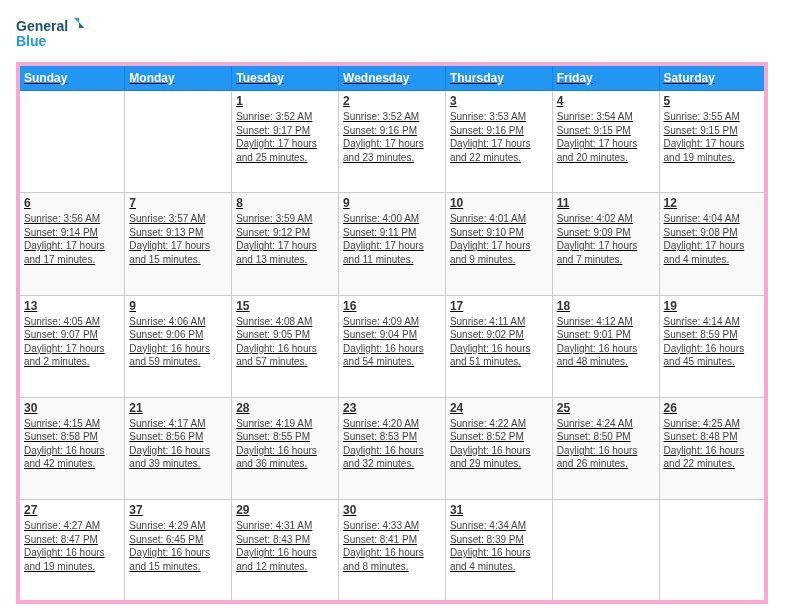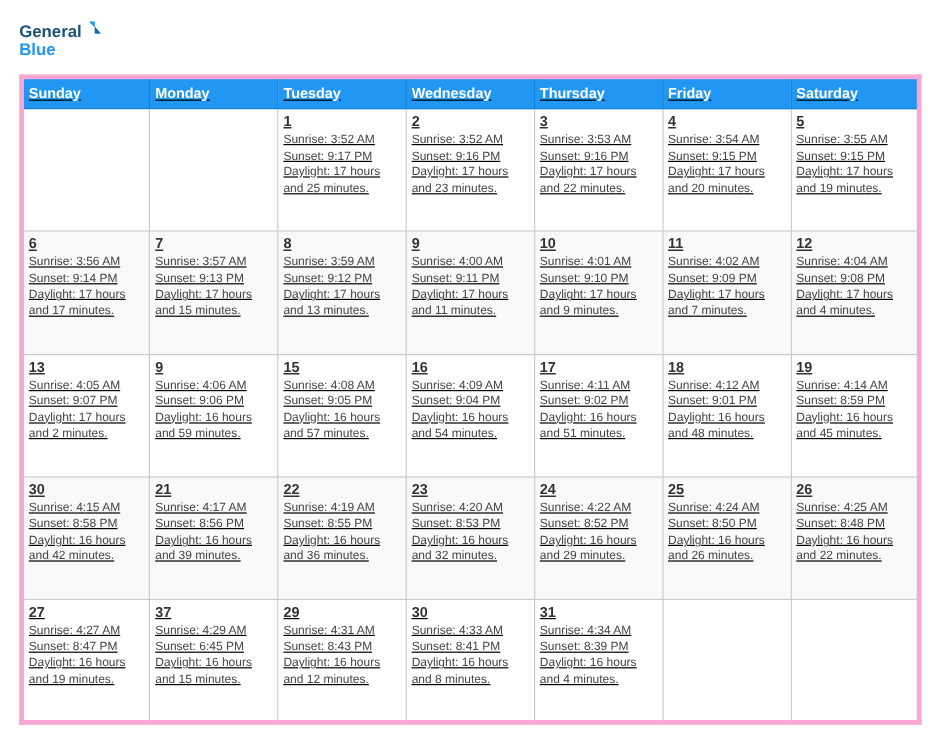--- a/index.html
+++ b/index.html
@@ -242,21 +242,21 @@
 Sunset: 8:58 PM
 Daylight: 16 hours and 42 minutes.</div>
           </td>
           <td>
             <div class="day-number">21</div>
             <div class="day-info">Sunrise: 4:17 AM
 Sunset: 8:56 PM
 Daylight: 16 hours and 39 minutes.</div>
           </td>
           <td>
-            <div class="day-number">22</div>
+            <div class="day-number">28</div>
             <div class="day-info">Sunrise: 4:19 AM
 Sunset: 8:55 PM
 Daylight: 16 hours and 36 minutes.</div>
           </td>
           <td>
             <div class="day-number">23</div>
             <div class="day-info">Sunrise: 4:20 AM
 Sunset: 8:53 PM
 Daylight: 16 hours and 32 minutes.</div>
           </td>

